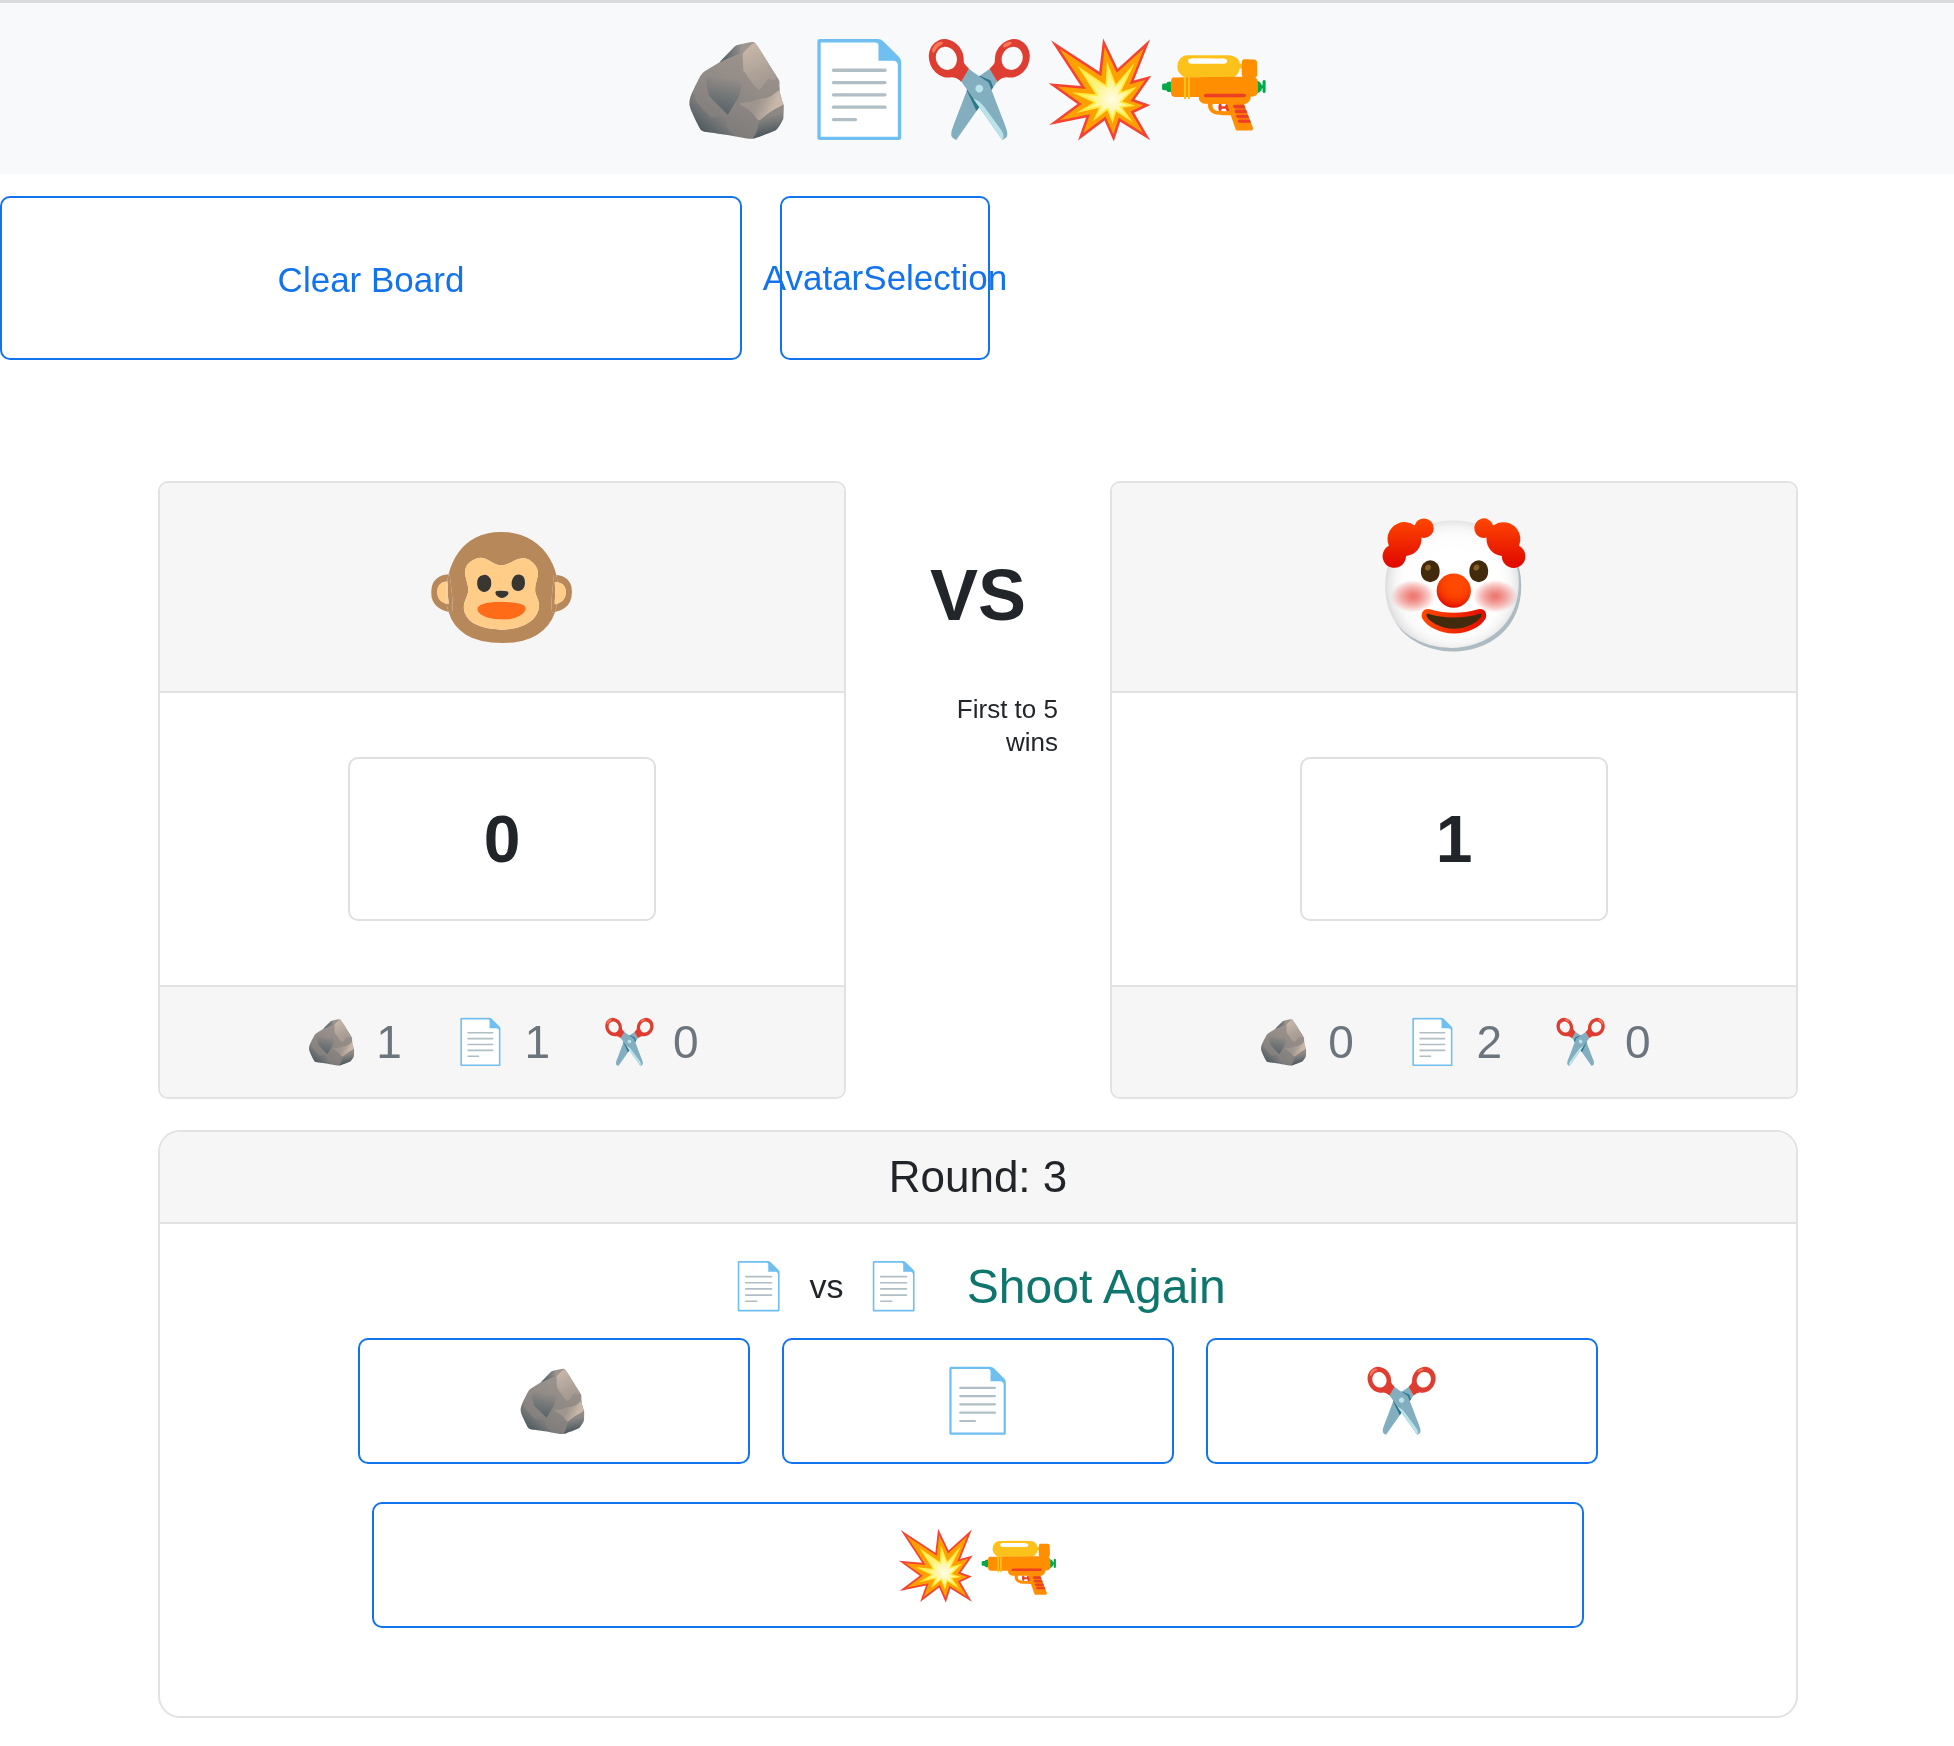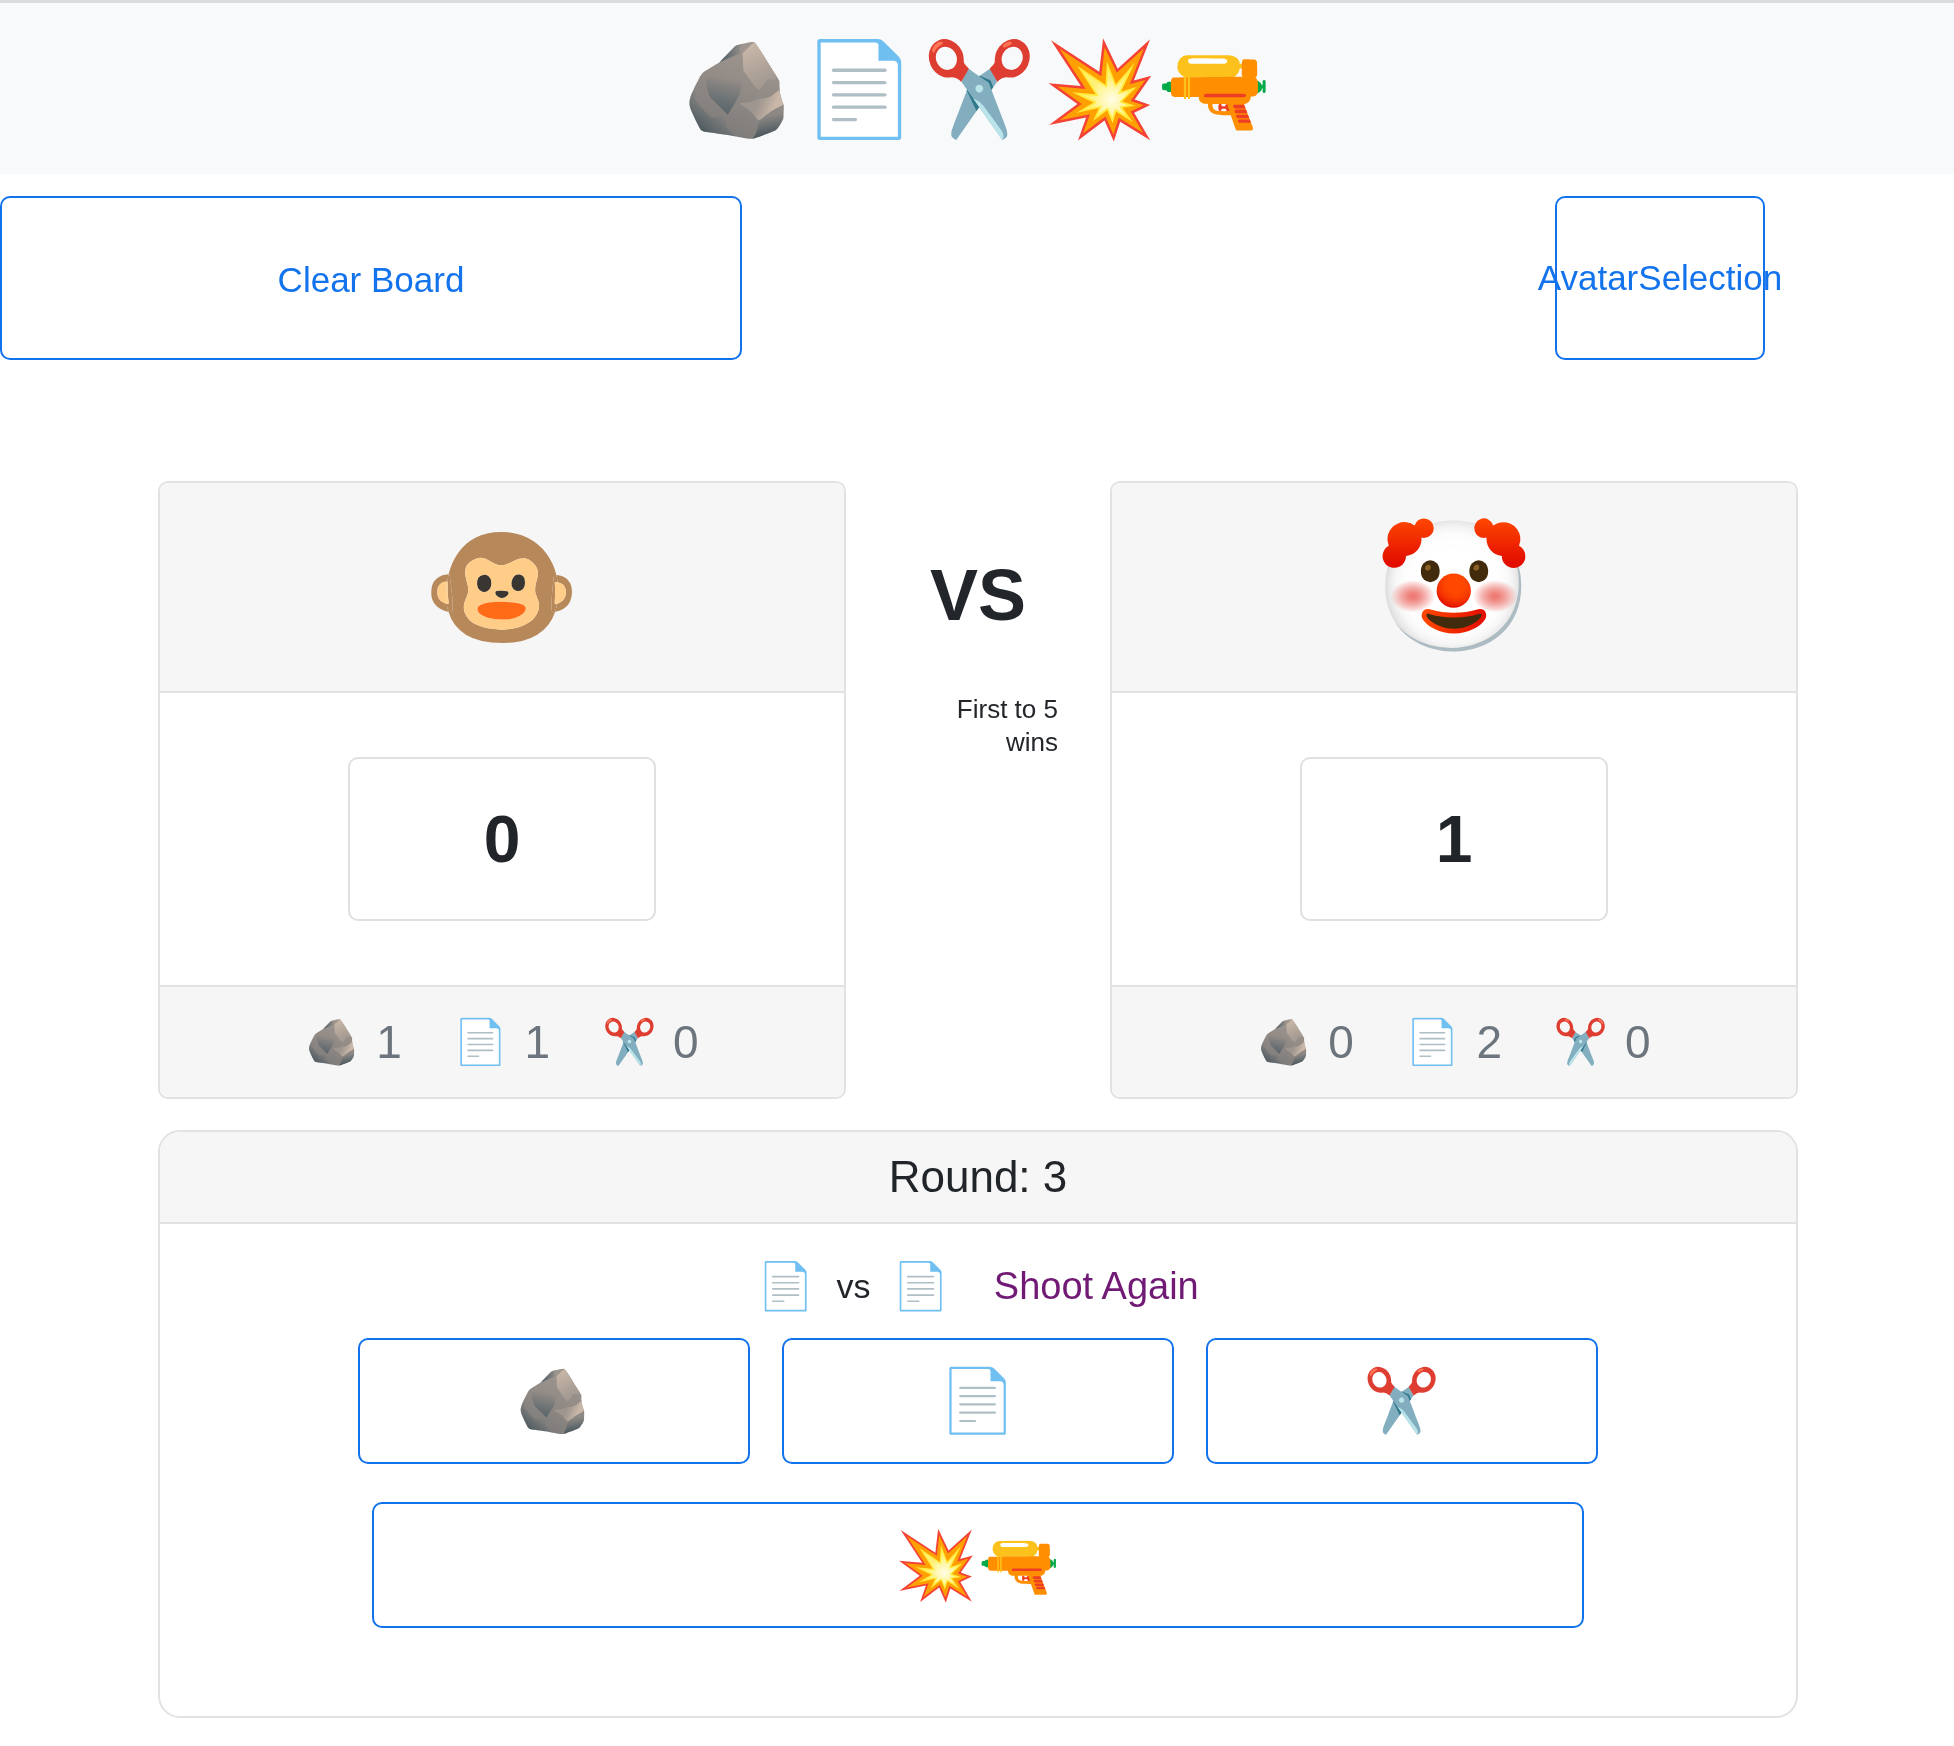--- a/index.html
+++ b/index.html
@@ -37,21 +37,21 @@
     letter-spacing: 0;
   }
 
   
   .toolbar {
     position: absolute;
     left: 0;
     top: 196px;
     width: 1765px;
     display: flex;
-    justify-content: space-between;
+    justify-content: flex-start;
     align-items: flex-start;
     gap: 38px;
   }
   .btn-outline {
     background: #ffffff;
     border: 2px solid #1273ec;
     border-radius: 10px;
     color: #1273ec;
     font-size: 35px;
     font-family: "Liberation Sans", sans-serif;
@@ -202,21 +202,21 @@
   }
   .result-row {
     display: flex;
     align-items: center;
     justify-content: center;
     gap: 22px;
     height: 80px;
   }
   .result-row .r-emo { font-size: 46px; line-height: 1; }
   .result-row .r-vs  { font-size: 34px; color: #212529; }
-  .result-row .r-txt { font-size: 38px; color: #701a75; margin-left: 22px; }
+  .result-row .r-txt { font-size: 48px; color: #0f766e; margin-left: 22px; }
 
   .choice-row {
     display: flex;
     justify-content: center;
     gap: 32px;
     margin-top: 12px;
   }
   .choice-btn {
     width: 392px;
     height: 126px;

